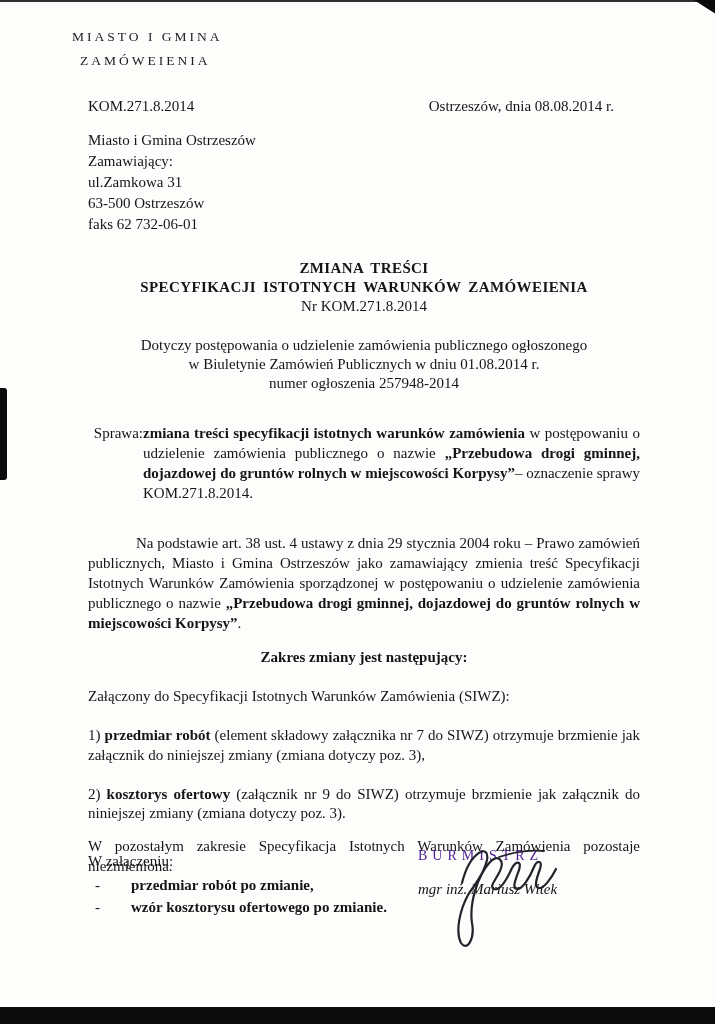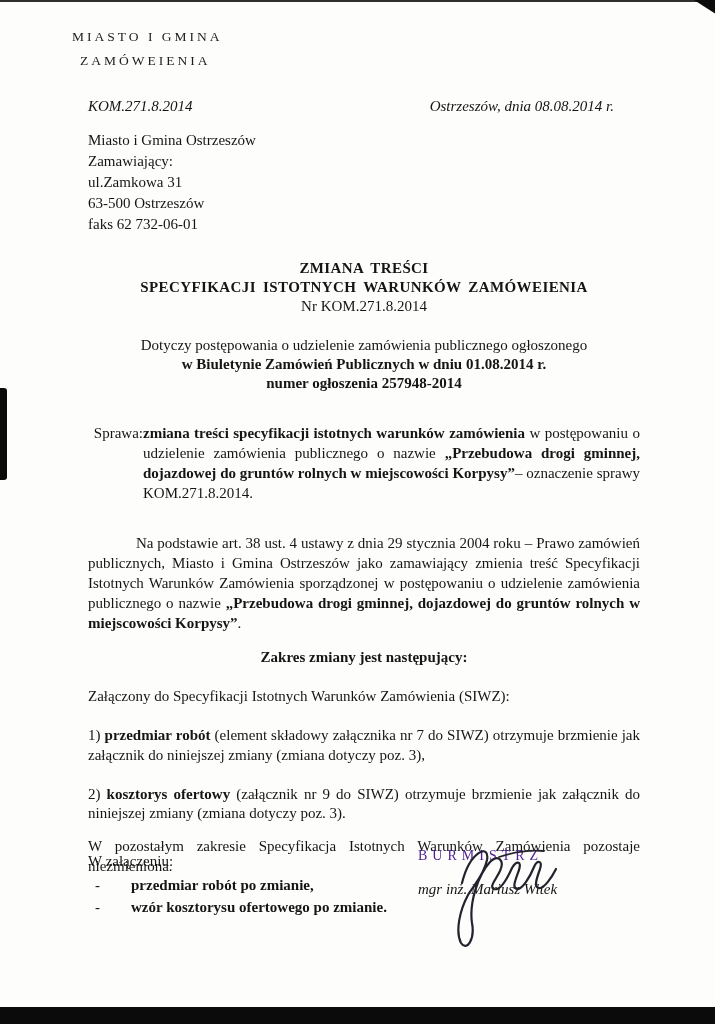--- a/index.html
+++ b/index.html
@@ -19,31 +19,31 @@
   .art-right{left:721px;top:0;width:4px;height:1024px;opacity:.9;}
   .art-bottom{left:0;top:1007px;width:725px;height:17px;}
 
   .content{
     position:absolute;left:88px;top:0;width:552px;
     font-size:15px;line-height:1.33;
   }
   .letterhead{margin-left:-16px;padding-top:28px;font-size:13.5px;letter-spacing:3px;color:#1d1d1d;}
   .letterhead .lh2{margin-left:8px;margin-top:6px;}
 
-  .ref-row{display:flex;justify-content:space-between;margin-top:27px;font-style:italic;}
+  .ref-row{display:flex;justify-content:space-between;margin-top:27px;}
   .ref-row .date{padding-right:26px;text-align:center;}
 
   .addressee{margin-top:13px;line-height:1.4;}
 
   .title-block{text-align:center;margin-top:24px;line-height:1.25;}
   .title-block .t1,.title-block .t2{font-weight:bold;letter-spacing:.4px;word-spacing:3px;}
   .title-block .t3{margin-top:1px;}
 
   .notice-block{text-align:center;margin-top:20px;line-height:1.25;}
-  .notice-block .n2,.notice-block .n3{font-weight:bold;}
+  .notice-block .n2,.notice-block .n3{font-weight:normal;}
 
   .sprawa{display:flex;margin-top:32px;}
   .sprawa .lbl{flex:0 0 55px;text-align:right;}
   .sprawa .txt{flex:1;text-align:justify;}
 
   .para1{margin:30px 0 0 0;text-indent:48px;text-align:justify;}
 
   .zakres{margin:14px 0 0 0;font-weight:bold;text-align:center;}
   .zalaczony{margin:19px 0 0 0;}
   .item{margin:19px 0 0 0;text-align:justify;}

